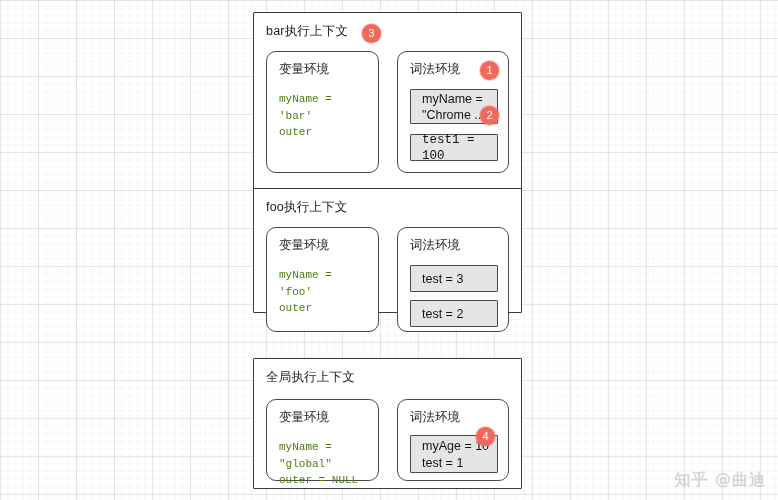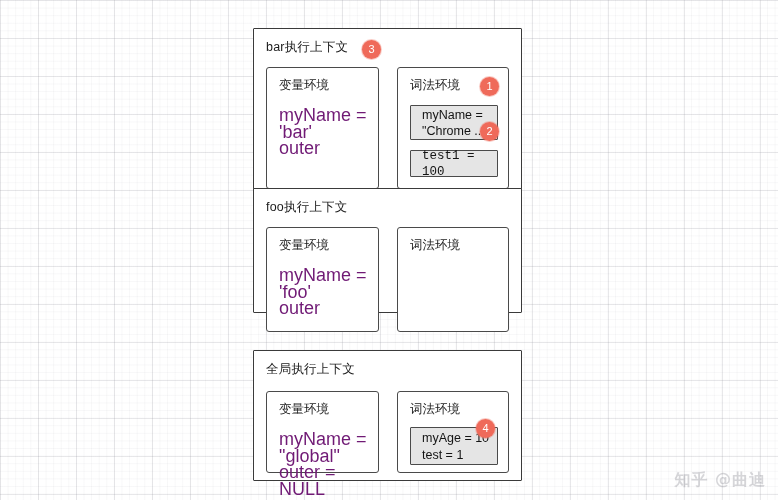--- a/index.html
+++ b/index.html
@@ -50,39 +50,40 @@
     letter-spacing: 0.2px;
     white-space: nowrap;
   }
 
   
   .env-box {
     position: absolute;
     box-sizing: border-box;
     background: #ffffff;
     border: 1.4px solid #4a4a4a;
-    border-radius: 3px;
+    border-radius: 10px;
   }
   .env-title {
     position: absolute;
     left: 12px;
     top: 9px;
     font-size: 12.5px;
     color: #1b1b1b;
     white-space: nowrap;
   }
   .env-body {
     position: absolute;
     left: 12px;
     top: 39px;
     right: 8px;
-    font-size: 18px;
+    font-size: 11px;
     line-height: 16.5px;
-    color: #701a75;
+    color: #4d7c0f;
     white-space: pre-line;
+    font-family: Liberation Mono, monospace;
   }
 
   
   .card {
     position: absolute;
     box-sizing: border-box;
     background: #e5e5e5;
     border: 1.4px solid #4a4a4a;
     border-radius: 1px;
   }
@@ -123,21 +124,21 @@
     white-space: nowrap;
     font-family: "DejaVu Sans", sans-serif;
     font-weight: bold;
   }
 </style>
 </head>
 <body>
 
 <div id="canvas"></div>
 
-<div class="context-box" style="left:253px; top:28px; width:269px; height:190px;">
+<div class="context-box" style="left:253px; top:12px; width:269px; height:190px;">
   <div class="context-title">bar执行上下文</div>
 
   <div class="env-box" style="left:12px; top:38px; width:113px; height:122px;">
     <div class="env-title">变量环境</div>
     <div class="env-body">myName = 'bar'
 outer</div>
   </div>
 
   <div class="env-box" style="left:143px; top:38px; width:112px; height:122px;">
     <div class="env-title">词法环境</div>
@@ -162,25 +163,31 @@
 
   <div class="env-box" style="left:12px; top:38px; width:113px; height:105px;">
     <div class="env-title">变量环境</div>
     <div class="env-body">myName = 'foo'
 outer</div>
   </div>
 
   <div class="env-box" style="left:143px; top:38px; width:112px; height:105px;">
     <div class="env-title">词法环境</div>
 
-
+    <div class="card" style="left:12px; top:37px; width:88px; height:27px;">
+      <div class="card-text">test = 3</div>
+    </div>
+
+    <div class="card" style="left:12px; top:72px; width:88px; height:27px;">
+      <div class="card-text">test = 2</div>
+    </div>
   </div>
 </div>
 
-<div class="context-box" style="left:253px; top:350px; width:269px; height:131px;">
+<div class="context-box" style="left:253px; top:358px; width:269px; height:131px;">
   <div class="context-title">全局执行上下文</div>
 
   <div class="env-box" style="left:12px; top:40px; width:113px; height:82px;">
     <div class="env-title">变量环境</div>
     <div class="env-body">myName = "global"
 outer = NULL</div>
   </div>
 
   <div class="env-box" style="left:143px; top:40px; width:112px; height:82px;">
     <div class="env-title">词法环境</div>

